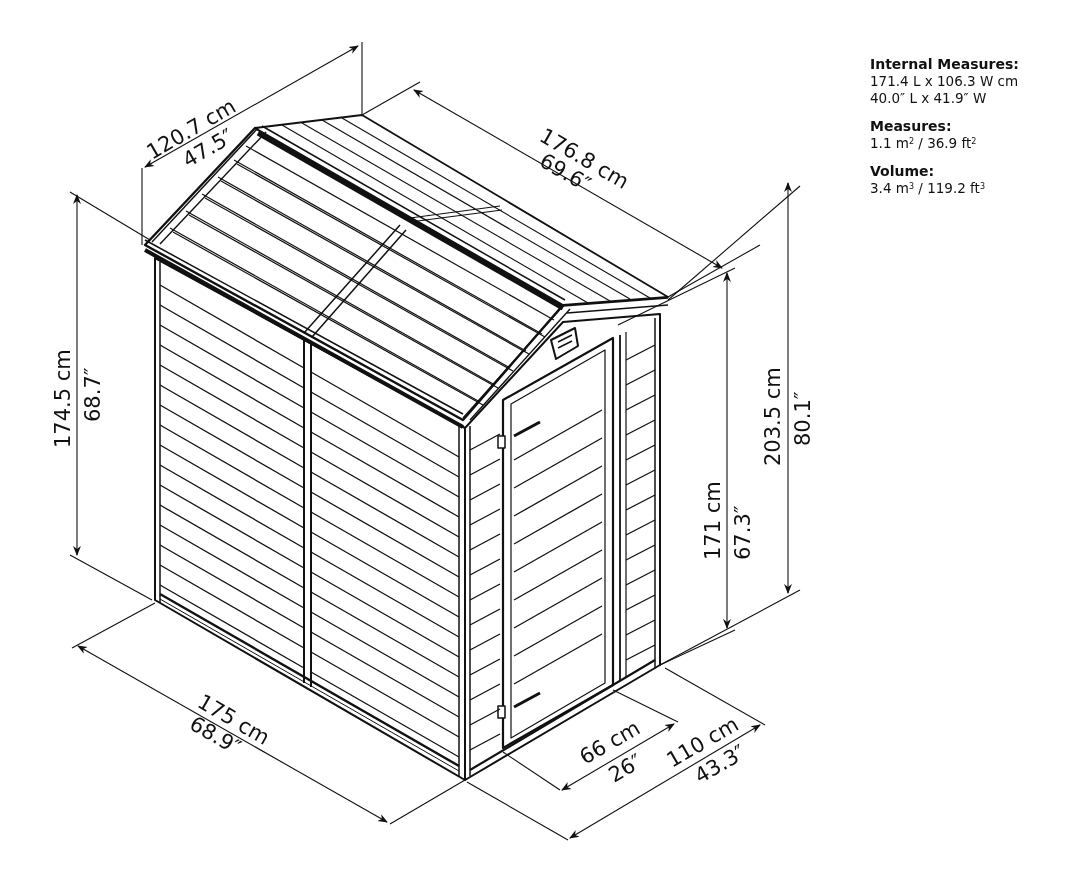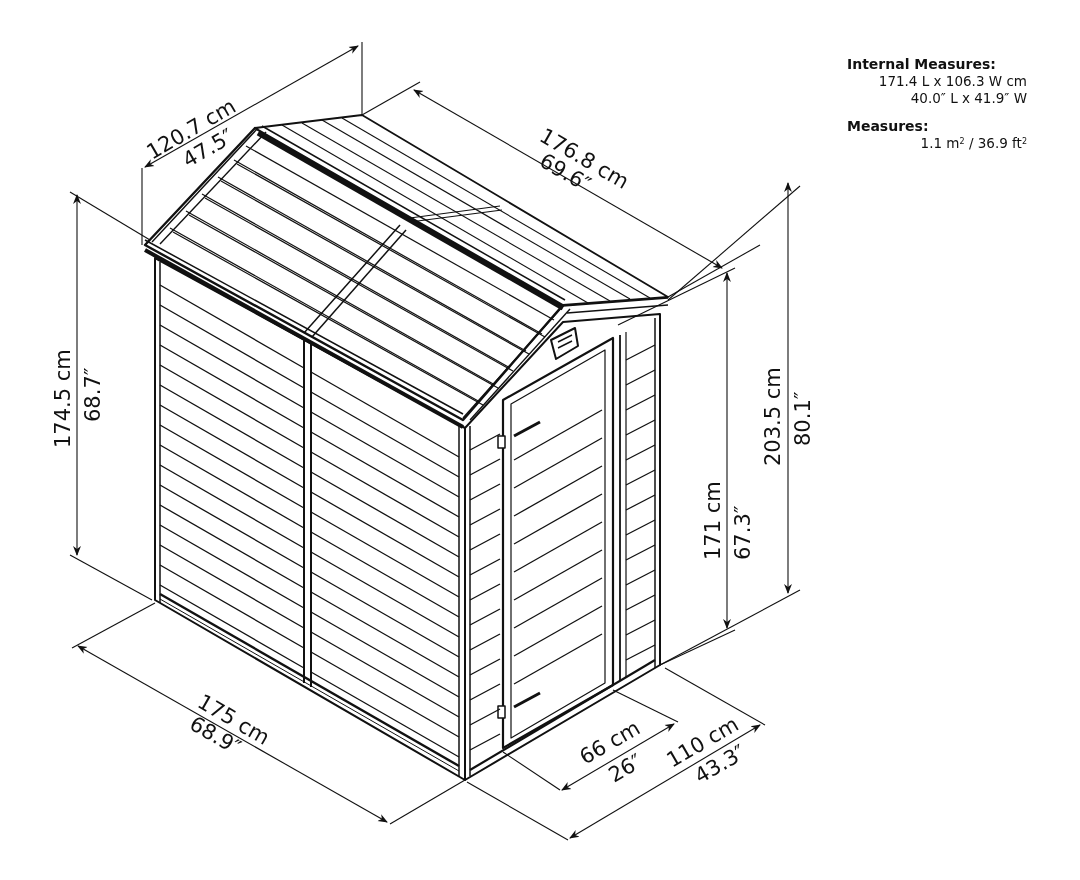--- a/index.html
+++ b/index.html
@@ -1,22 +1,22 @@
 <!DOCTYPE html>
 <html><head>
 <meta charset="utf-8">
 <style>
   html, body { margin: 0; padding: 0; background: #ffffff; }
   body { width: 1080px; height: 880px; position: relative; overflow: hidden; font-family: "DejaVu Sans", "Liberation Sans", sans-serif; color: #111; }
   #diagram { position: absolute; left: 0; top: 0; width: 1080px; height: 880px; }
   .dim-text { font-family: "DejaVu Sans", "Liberation Sans", sans-serif; font-size: 21px; fill: #111; }
-  .specs { position: absolute; left: 847px; top: 56px; width: 180px; font-family: "DejaVu Sans", "Liberation Sans", sans-serif; font-size: 13.5px; line-height: 17px; color: #111; }
+  .specs { position: absolute; left: 870px; top: 56px; width: 180px; font-family: "DejaVu Sans", "Liberation Sans", sans-serif; font-size: 13.5px; line-height: 17px; color: #111; }
   .spec-block { margin-bottom: 11px; }
   .spec-title { font-weight: bold; font-size: 14px; }
-  .spec-line { white-space: nowrap; text-align: right; }
+  .spec-line { white-space: nowrap; }
   sup { font-size: 8px; vertical-align: top; position: relative; top: -2px; }
 </style>
 </head>
 <body>
 
 <svg id="diagram" viewBox="0 0 1080 880" xmlns="http://www.w3.org/2000/svg">
   <defs>
     <marker id="arr" viewBox="0 0 10 10" refX="9" refY="5" markerWidth="9" markerHeight="9" orient="auto-start-reverse">
       <path d="M0,1 L10,5 L0,9 L3,5 Z" fill="#111"></path>
     </marker>
@@ -249,13 +249,17 @@
 <div class="specs">
   <div class="spec-block">
     <div class="spec-title">Internal Measures:</div>
     <div class="spec-line">171.4 L x 106.3 W cm</div>
     <div class="spec-line">40.0″ L x 41.9″ W</div>
   </div>
   <div class="spec-block">
     <div class="spec-title">Measures:</div>
     <div class="spec-line"><span>1.1 m</span><sup>2</sup><span> / 36.9 ft</span><sup>2</sup></div>
   </div>
+  <div class="spec-block">
+    <div class="spec-title">Volume:</div>
+    <div class="spec-line"><span>3.4 m</span><sup>3</sup><span> / 119.2 ft</span><sup>3</sup></div>
+  </div>
 </div>
 
 </body></html>

